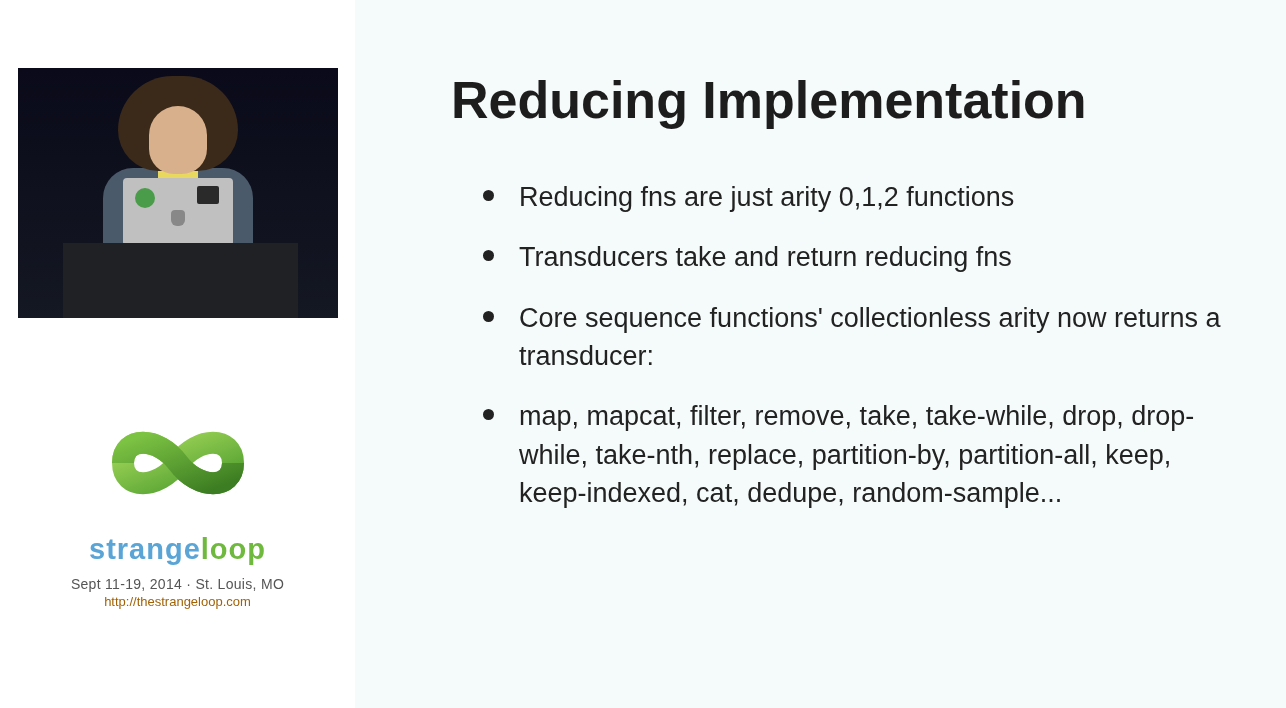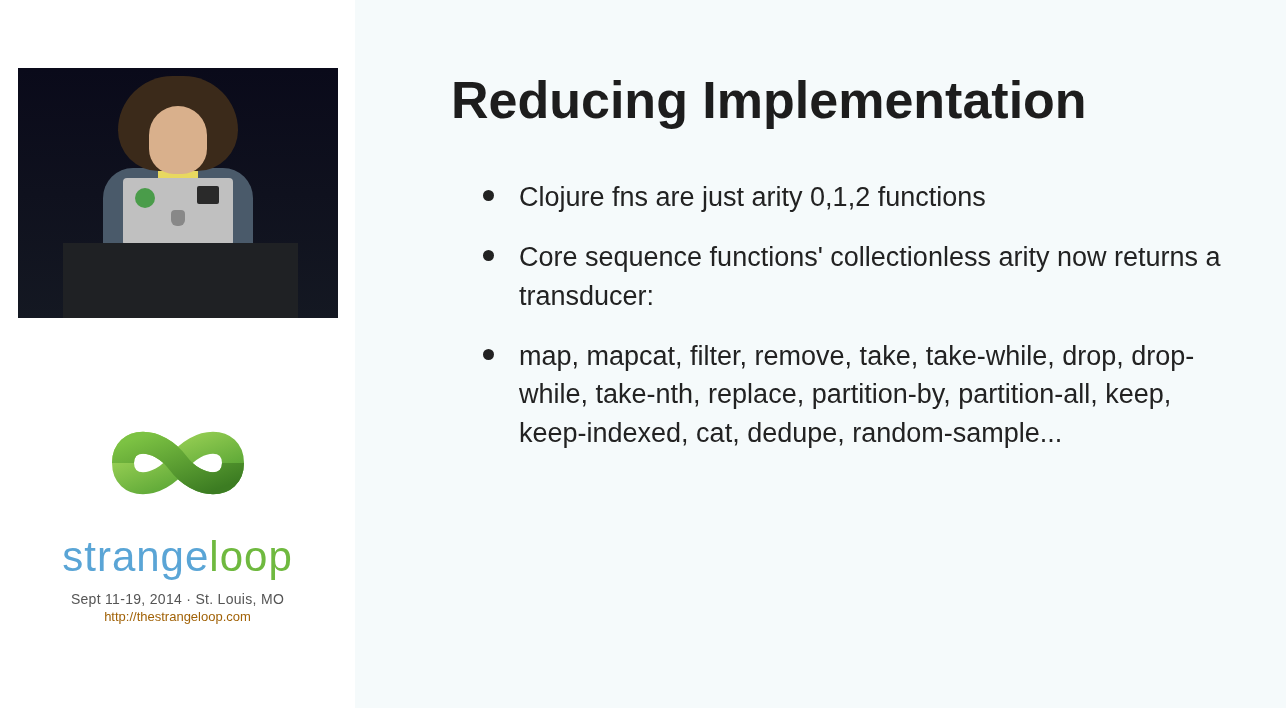--- a/index.html
+++ b/index.html
@@ -133,22 +133,22 @@
     .logo-area {
       margin-top: 88px;
       text-align: center;
     }
     .infinity-logo {
       width: 230px;
       height: 115px;
       margin: 0 auto;
     }
     .brand-name {
-      font-size: 42px;
-      font-weight: 400;
+      font-size: 29px;
+      font-weight: 700;
       letter-spacing: 1px;
       margin-top: 8px;
       color: #555;
     }
     .brand-strange {
       color: #5aa5d6;
     }
     .brand-loop {
       color: #6fb93f;
     }
@@ -245,21 +245,24 @@
     </div>
     <div class="conf-date">Sept 11-19, 2014   ·   St. Louis, MO</div>
     <div class="conf-url">http://thestrangeloop.com</div>
   </div>
 </div>
 
 <div class="slide-panel">
   <h1 class="slide-title">Reducing Implementation</h1>
   <ul class="bullet-list">
     <li>
-      <span>Clojure fns are just arity 0,1,2 functions</span>
+      <span>Reducing fns are just arity 0,1,2 functions</span>
+    </li>
+    <li>
+      <span>Transducers take and return reducing fns</span>
     </li>
     <li>
       <span>Core sequence functions' collectionless arity now returns a transducer:</span>
     </li>
     <li>
       <span>map, mapcat, filter, remove, take, take-while, drop, drop-while, take-nth, replace, partition-by,  partition-all, keep, keep-indexed, cat, dedupe, random-sample...</span>
     </li>
   </ul>
 </div>
 

